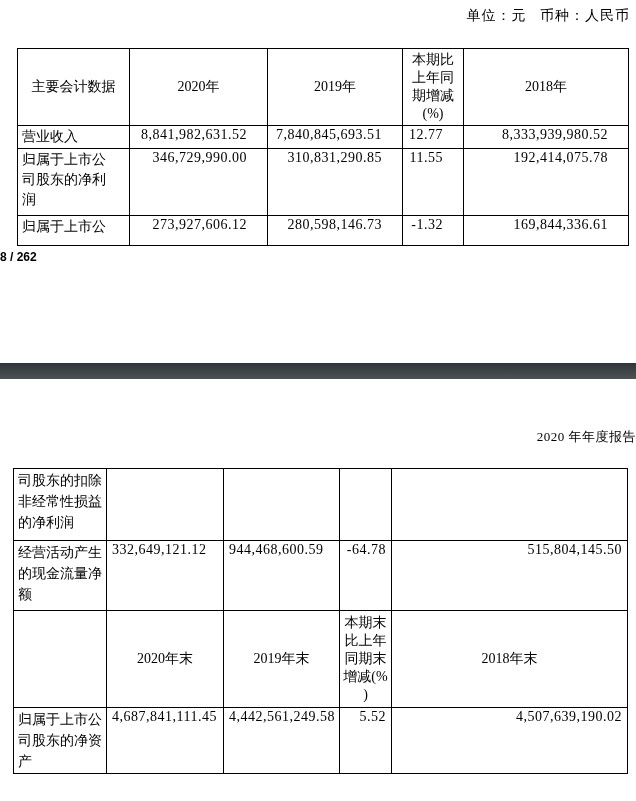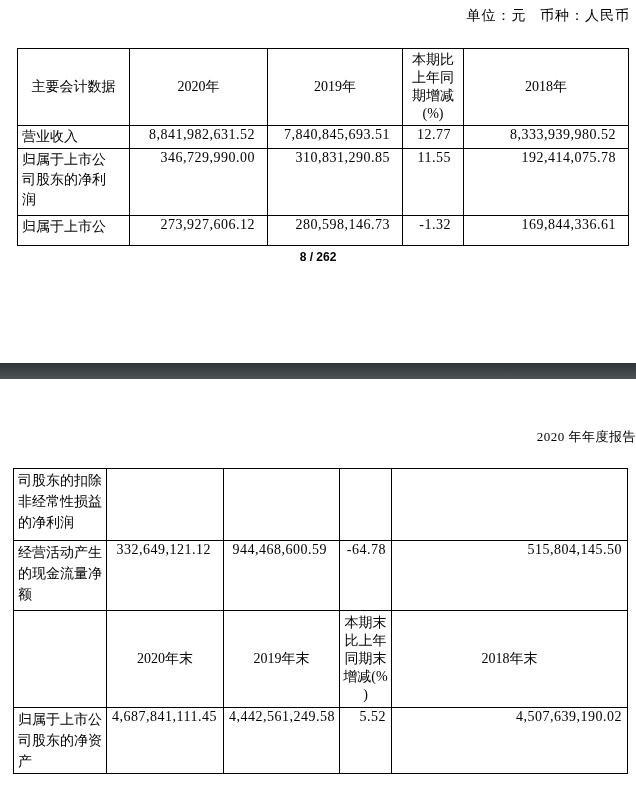--- a/index.html
+++ b/index.html
@@ -24,24 +24,24 @@
   
   .t2 { left:13px; top:468px; width:614px; }
   .t2 col.c1{width:93px}.t2 col.c2{width:117px}.t2 col.c3{width:116px}
   .t2 col.c4{width:52px}.t2 col.c5{width:236px}
   .hc {
     text-align:center; vertical-align:middle; white-space:pre-line;
     line-height:18px; padding:1px 2px;
   }
   .lbl { white-space:pre-line; line-height:21px; padding:1px 1px 1px 4px; }
   .t1 .lbl { line-height:20px;font-family:Liberation Mono, monospace; }
-  .num { text-align:right; letter-spacing:0.5px; padding-right:12px; }
+  .num { text-align:right; letter-spacing:0.5px; padding-right:20px; }
   .numl { text-align:right; letter-spacing:0.5px; padding-left:4px; }
   .pagenum {
-    position:absolute; top:250px; left:0; width:100%; text-align:center;
+    position:absolute; top:250px; left:0; width:100%; 
     font-family:"Liberation Sans","DejaVu Sans",sans-serif; font-weight:bold;
     font-size:12px;
   }
   .page-sep {
     position:absolute; top:363px; left:0; width:636px; height:16px;
     background:linear-gradient(to bottom,#2f3538 0%,#3c4246 45%,#4c5256 100%);
   }
   .report-title {
     position:absolute; top:428px; left:0; width:100%; box-sizing:border-box;
     padding-left:22px; text-align:right; font-size:13px; letter-spacing:0.5px;

